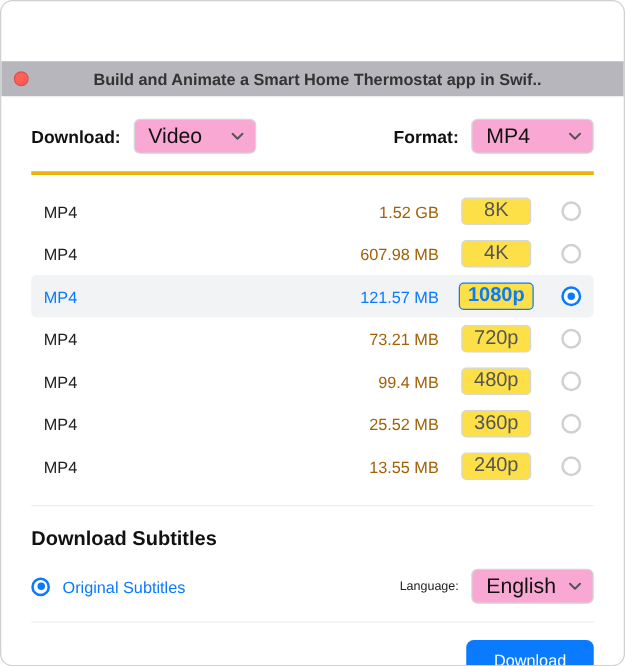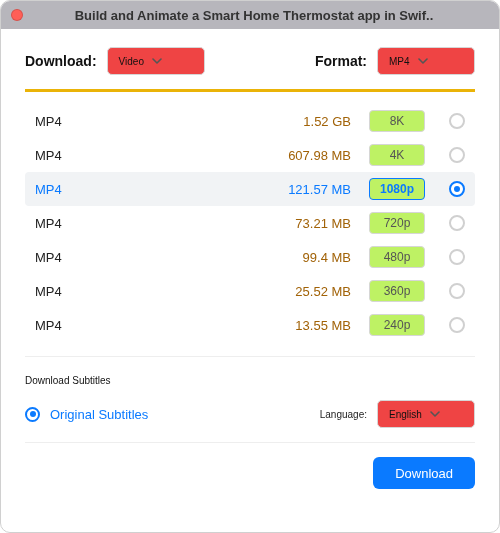--- a/index.html
+++ b/index.html
@@ -21,20 +21,21 @@
     flex-direction: column;
   }
   .titlebar {
     height: 28px;
     background: #b7b6bc;
     display: flex;
     align-items: center;
     padding: 0 10px;
     gap: 8px;
     flex: 0 0 auto;
+    margin-top: 48px;
   }
   .traffic { width: 12px; height: 12px; border-radius: 50%; flex: 0 0 auto; }
   .traffic.close { background: #ff5f57; border: 0.5px solid rgba(0,0,0,0.15); }
   .title {
     flex: 1;
     text-align: center;
     font-size: 13px;
     font-weight: 600;
     color: #333;
     padding-right: 12px;
@@ -52,63 +53,63 @@
     display: flex;
     align-items: center;
     justify-content: space-between;
     gap: 14px;
     padding-bottom: 14px;
     border-bottom: 3px solid #eab308;
   }
   .ctrl-group { display: flex; align-items: center; gap: 10px; }
   .ctrl-label { font-weight: 700; font-size: 14px; }
   .select {
-    display: flex; align-items: center; justify-content: flex-start;
+    display: flex; align-items: center; justify-content: space-between;
     border: 1px solid #d6d6d6; border-radius: 5px;
     padding: 5px 9px 5px 11px; min-width: 98px; height: 28px;
-    background: #ef4444; font-size: 10px; cursor: default;
+    background: #f9a8d4; font-size: 17px; cursor: default;
   }
   .select .chev { margin-left: 8px; color: #555; }
   .chev svg { display: block; }
   .list { margin-top: 12px; }
   .list-row {
     display: flex; align-items: center;
     height: 34px;
     padding: 0 4px 0 10px;
     border-radius: 4px;
     gap: 10px;
   }
   .list-row.selected { background: #f1f3f5; }
   .col-fmt { flex: 1 1 auto; font-size: 13px; color: #222; }
   .col-size { width: 90px; text-align: right; font-size: 13px; color: #a16207; }
   .col-qual { width: 72px; display: flex; justify-content: center; }
   .qual-pill {
     min-width: 56px; height: 22px; border: 1px solid #d6d6d6; border-radius: 4px;
     display: flex; align-items: center; justify-content: center;
-    font-size: 12px; color: #555; background: #bef264;
+    font-size: 16px; color: #555; background: #fde047;
     padding: 0 6px;
   }
   .qual-pill.selected { border-color: #0a7aff; color: #0a7aff; font-weight: 600; }
   .col-radio { width: 28px; display: flex; justify-content: center; }
   .radio {
     width: 16px; height: 16px; border-radius: 50%;
     border: 2px solid #d0d0d0; background: #fff; position: relative;
   }
   .radio.checked { border-color: #0a7aff; }
   .radio.checked::after {
     content: ""; position: absolute; inset: 3px; border-radius: 50%; background: #0a7aff;
   }
   .list-row.selected .col-fmt,
   .list-row.selected .col-size { color: #0a7aff; font-weight: 500; }
 
   .subtitles-section {
     margin-top: 14px; padding-top: 6px;
     border-top: 1px solid #eee;
   }
-  .sub-heading { font-size: 10px; font-weight: 400; margin: 12px 0 14px 0; }
+  .sub-heading { font-size: 16px; font-weight: 700; margin: 12px 0 14px 0; }
   .sub-row {
     display: flex; align-items: center; justify-content: space-between;
     padding-bottom: 14px; border-bottom: 1px solid #eee;
   }
   .sub-left { display: flex; align-items: center; gap: 10px; }
   .sub-left .radio { width: 15px; height: 15px; }
   .sub-left .radio.checked::after { inset: 2.5px; }
   .sub-label { color: #0a7aff; font-size: 13px; }
   .sub-right { display: flex; align-items: center; gap: 10px; }
   .lang-label { font-size: 10px; color: #222; }

